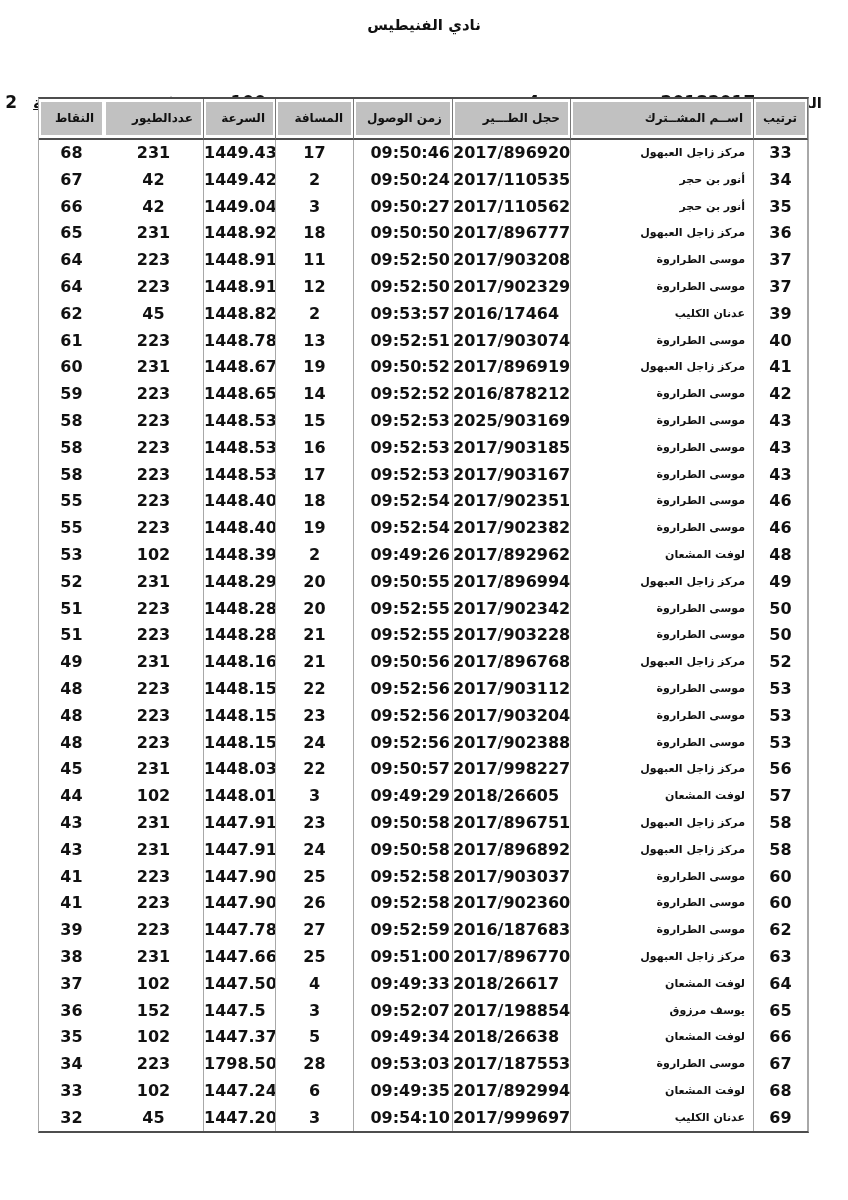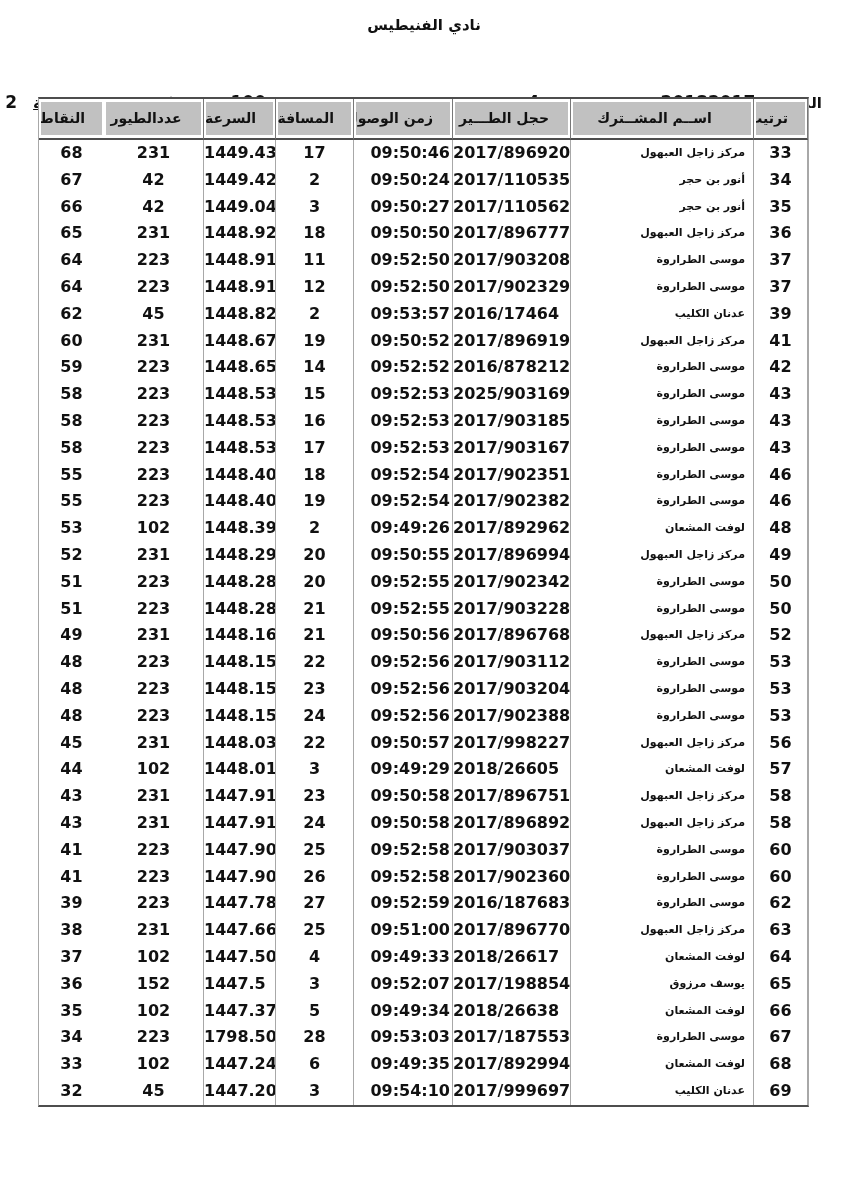--- a/index.html
+++ b/index.html
@@ -51,24 +51,24 @@
   thead th {
     padding: 3px 2px;
     background: #fff;
     border-bottom: 2px solid var(--border-dark);
     vertical-align: middle;
   }
   thead th + th { border-right: 1px solid #787878; margin-top: 15px; }
   .hcell {
     background: var(--header-bg);
     direction: rtl;
-    text-align: center;
-    font-size: 14px;
+    text-align: right;
+    font-size: 12px;
     line-height: 26px;
-    padding: 3px 17px 4px 2px;
+    padding: 3px 8px 4px 2px;
     overflow: hidden;
     white-space: nowrap;
   }
   tbody td {
     height: 26.8px;
     padding: 0;
     font-size: 16px;
     line-height: 26.8px;
     white-space: nowrap;
     overflow: hidden;
@@ -210,20 +210,30 @@
             <td class="c-points">62</td>
             <td class="c-birds">45</td>
             <td class="c-speed">1448.82</td>
             <td class="c-dist">2</td>
             <td class="c-time">09:53:57</td>
             <td class="c-ring">2016/17464</td>
             <td class="c-name">عدنان الكليب</td>
             <td class="c-rank">39</td>
           </tr>
           <tr>
+            <td class="c-points">61</td>
+            <td class="c-birds">223</td>
+            <td class="c-speed">1448.78</td>
+            <td class="c-dist">13</td>
+            <td class="c-time">09:52:51</td>
+            <td class="c-ring">2017/903074</td>
+            <td class="c-name">موسى الطراروة</td>
+            <td class="c-rank">40</td>
+          </tr>
+          <tr>
             <td class="c-points">60</td>
             <td class="c-birds">231</td>
             <td class="c-speed">1448.67</td>
             <td class="c-dist">19</td>
             <td class="c-time">09:50:52</td>
             <td class="c-ring">2017/896919</td>
             <td class="c-name">مركز زاجل العبهول</td>
             <td class="c-rank">41</td>
           </tr>
           <tr>

